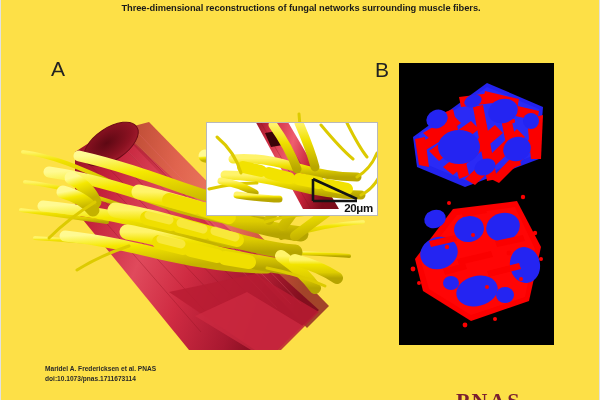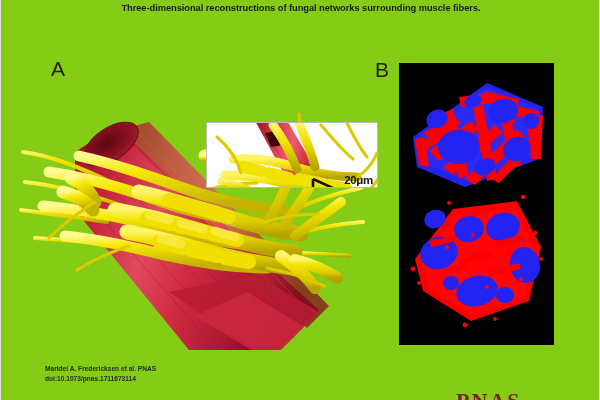--- a/index.html
+++ b/index.html
@@ -4,21 +4,21 @@
 <style>
   html, body {
     margin: 0;
     padding: 0;
     background: #ffffff;
   }
   #slide {
     position: relative;
     width: 600px;
     height: 400px;
-    background: #84cc16;
+    background: #fde047;
     overflow: hidden;
     font-family: "Liberation Sans", sans-serif;
     border-left: 1px solid #e2e2e2;
     border-right: 1px solid #e2e2e2;
     box-sizing: border-box;
   }
 
   
   #figure-title {
     position: absolute;
@@ -53,21 +53,21 @@
     height: 290px;
   }
   #panel-a-canvas { display: block; }
 
   
   #panel-a-inset {
     position: absolute;
     left: 187px;
     top: 62px;
     width: 172px;
-    height: 66px;
+    height: 94px;
     border: 1px solid #b9b9b9;
     background: #ffffff;
     box-sizing: border-box;
     overflow: hidden;
     text-align: right;
   }
   #panel-a-inset svg { display: block; }
   #scalebar-label {
     position: absolute;
     right: 4px;

